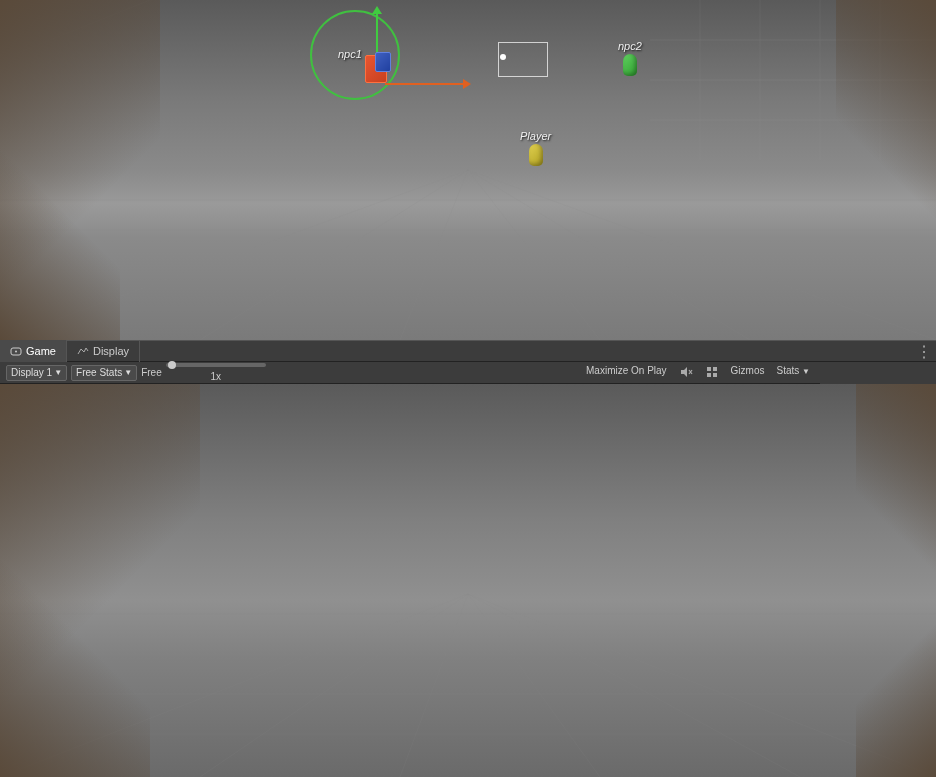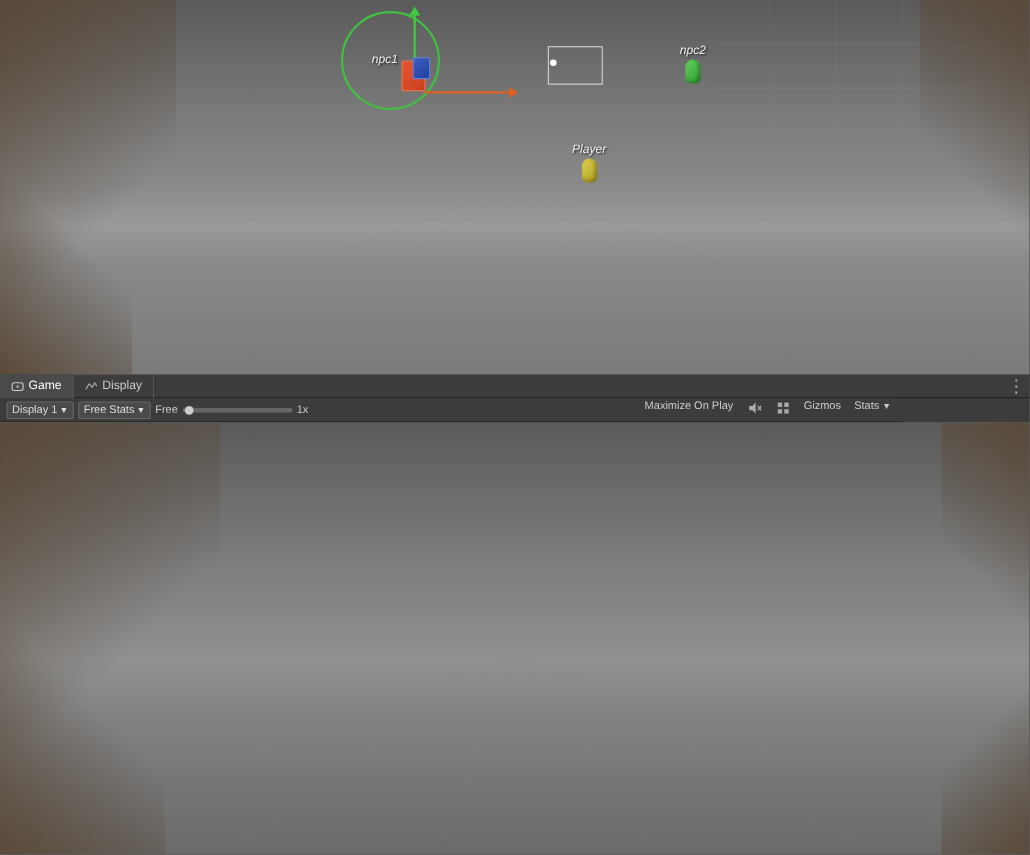--- a/index.html
+++ b/index.html
@@ -122,20 +122,21 @@
 
     .toolbar-label {
       font-size: 10px;
       color: #ccc;
     }
 
     .scale-slider-container {
       display: flex;
       align-items: center;
       gap: 4px;
+      flex-direction: column;
     }
 
     .scale-slider {
       width: 100px;
       height: 4px;
       background: #666;
       border-radius: 2px;
       position: relative;
     }
 

